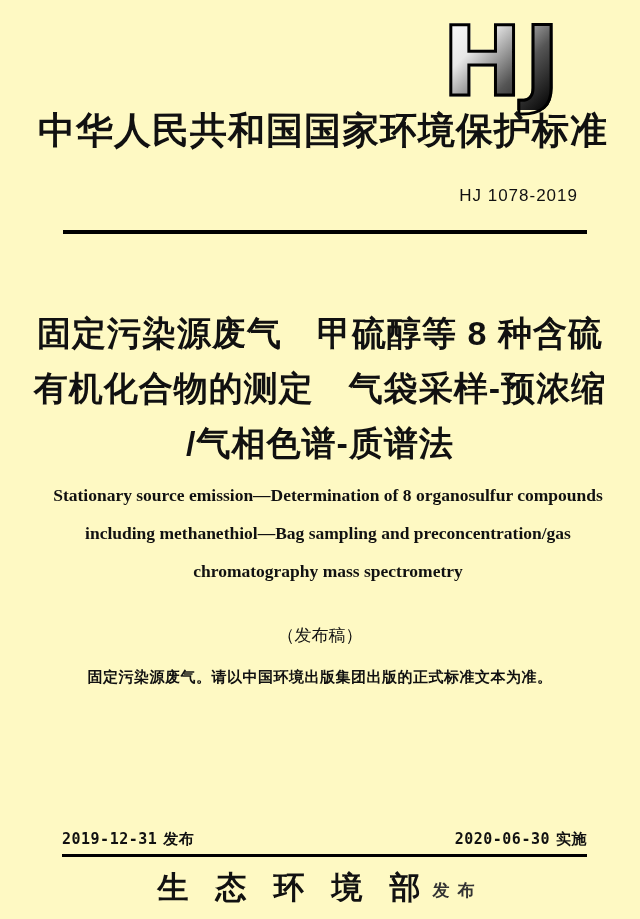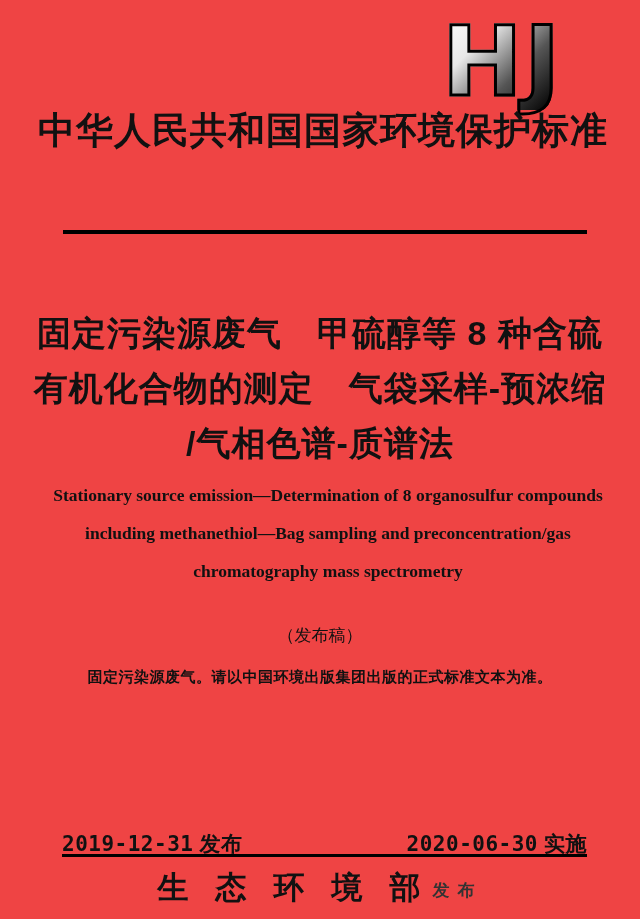--- a/index.html
+++ b/index.html
@@ -5,21 +5,21 @@
   html, body {
     margin: 0;
     padding: 0;
     background: #e8e8e8;
   }
   .page {
     position: relative;
     width: 640px;
     height: 919px;
     margin: 0 auto;
-    background: #ef4444;
+    background: #fef9c3;
     overflow: hidden;
     font-family: "Liberation Sans", sans-serif;
     color: #111;
   }
 
   
   .hj-logo {
     position: absolute;
     top: 14px;
     right: 78px;
@@ -132,21 +132,21 @@
   
   .dates-row {
     position: absolute;
     top: 830px;
     left: 62px;
     right: 53px;
     display: flex;
     justify-content: space-between;
     align-items: baseline;
     font-family: "DejaVu Sans Mono", "Liberation Sans", monospace;
-    font-size: 21px;
+    font-size: 15px;
     font-weight: 600;
     letter-spacing: 0.5px;
   }
   .dates-row .action {
     font-family: "Liberation Sans", sans-serif;
     margin-left: 6px;
     font-weight: bold;
   }
 
   
@@ -179,20 +179,21 @@
 </style>
 </head>
 <body>
 
 <div class="page">
 
   <div class="hj-logo">HJ</div>
 
   <div class="header-title">中华人民共和国国家环境保护标准</div>
 
+  <div class="std-number">HJ 1078-2019</div>
 
   <div class="rule-top"></div>
 
   <div class="title-cn">
     <div>固定污染源废气　甲硫醇等 8 种含硫</div>
     <div>有机化合物的测定　气袋采样-预浓缩</div>
     <div>/气相色谱-质谱法</div>
   </div>
 
   <div class="title-en">

